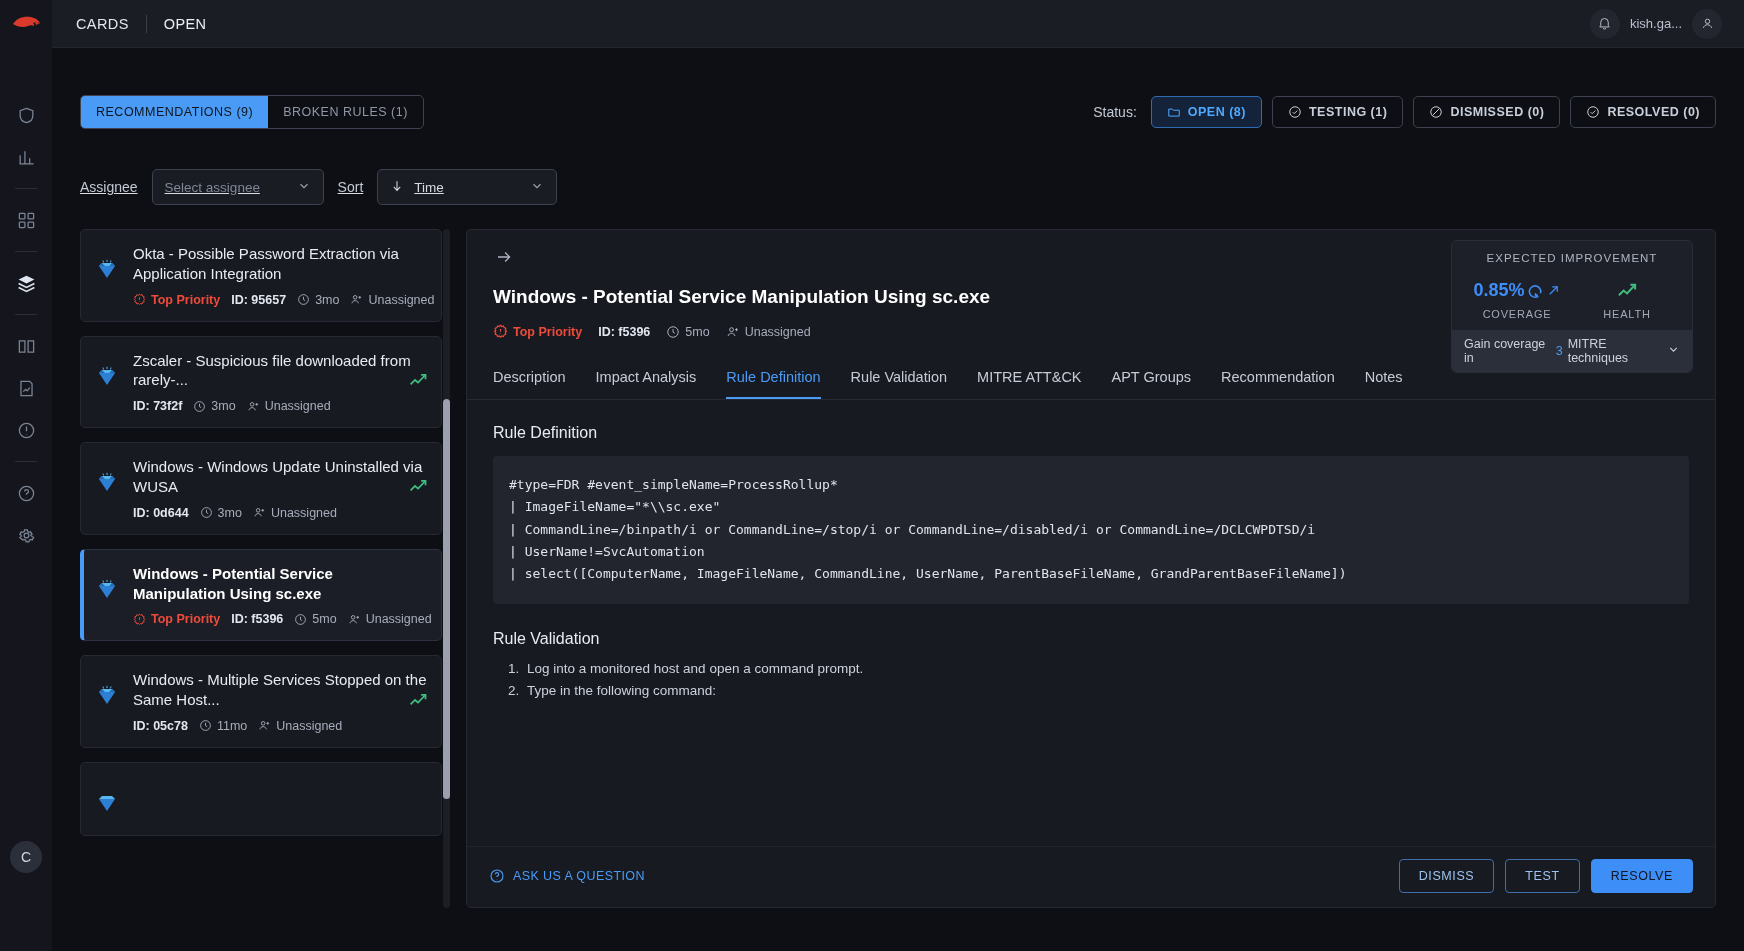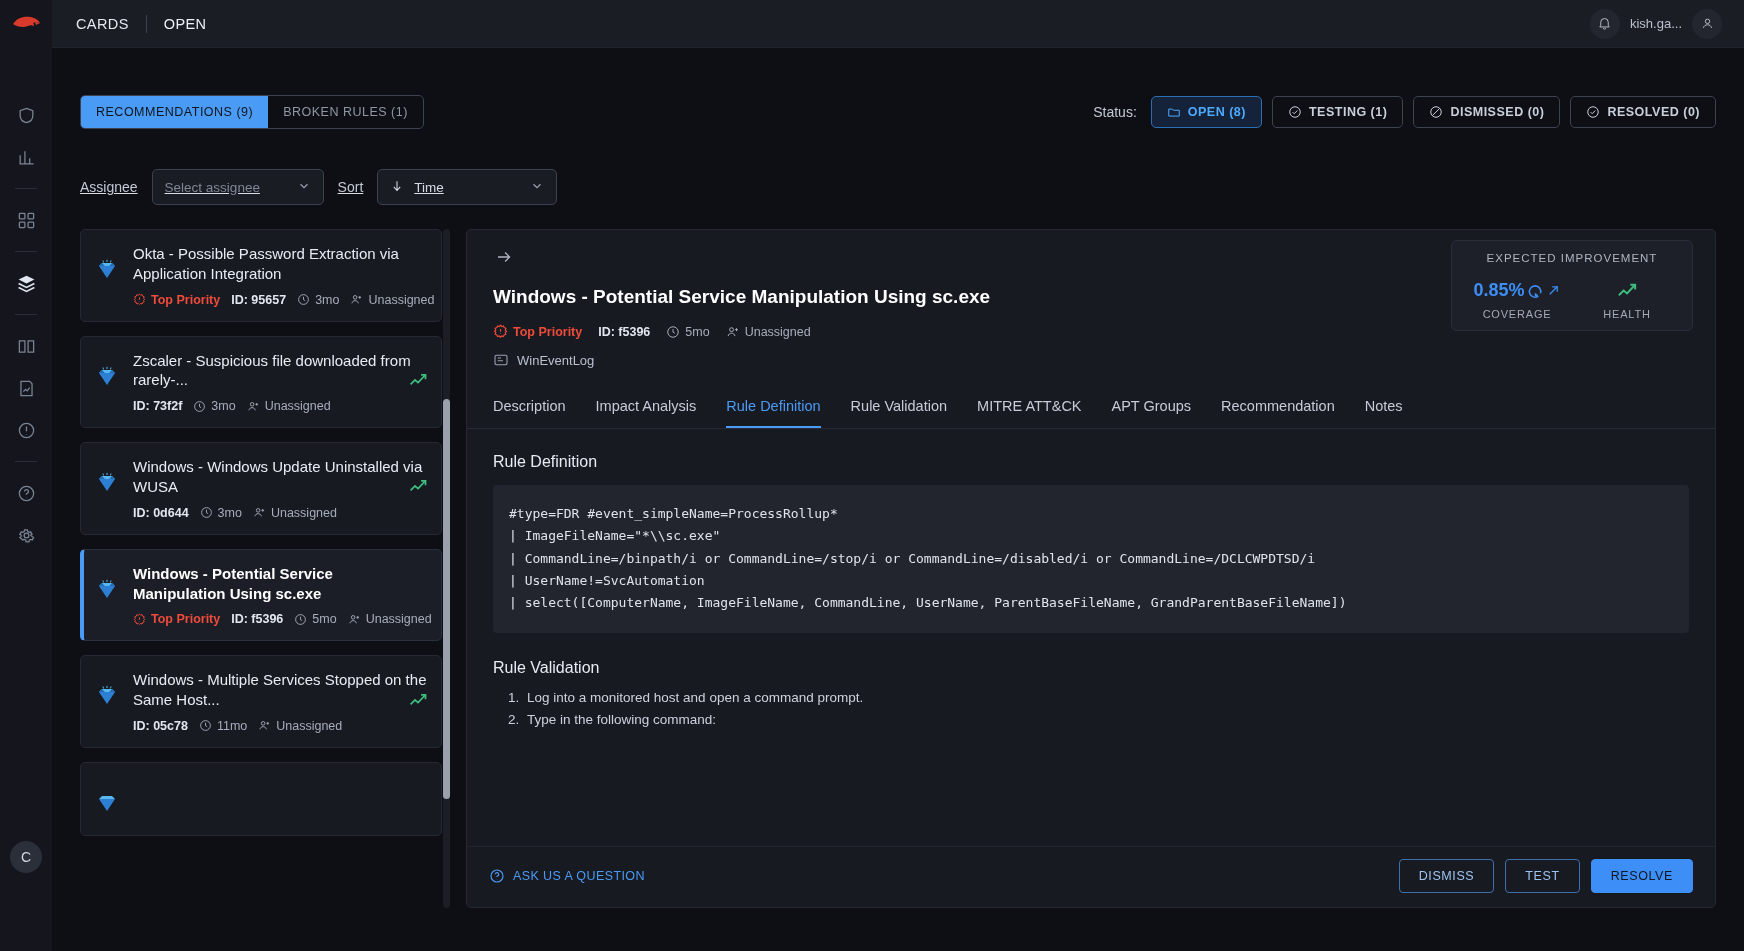--- a/index.html
+++ b/index.html
@@ -608,27 +608,20 @@
               </span>
               <span class="meta-i">
                 <svg width="14" height="14" viewBox="0 0 24 24" fill="none" stroke="currentColor" stroke-width="1.7">
                     <circle cx="9.5" cy="8" r="3.3"></circle>
                     <path d="M3.6 19c.7-3.2 3-4.9 5.9-4.9s5.2 1.7 5.9 4.9"></path>
                     <path d="M18 5.5v5M15.5 8h5"></path>
                   </svg>
                 <span>Unassigned</span>
               </span>
             </div>
-            <div class="detail-src">
-              <svg width="16" height="16" viewBox="0 0 24 24" fill="none" stroke="#9aa2b0" stroke-width="1.6">
-                  <rect x="3" y="5" width="18" height="14" rx="2"></rect>
-                  <path d="M7 9h5M7 13h8"></path>
-                </svg>
-              <span>WinEventLog</span>
-            </div>
 
             <div class="improve">
               <div class="improve-t">EXPECTED IMPROVEMENT</div>
               <div class="improve-cols">
                 <div class="improve-c">
                   <div class="improve-v">
                     <span class="pct">0.85%</span>
                     <svg width="17" height="17" viewBox="0 0 24 24" fill="none" stroke="#3d8ef7" stroke-width="2.2">
                         <path d="M19 16a8 8 0 10-3 4"></path>
                         <path d="M12 16v4M12 20l3-2"></path>
@@ -642,20 +635,30 @@
                 </div>
                 <div class="improve-c">
                   <div class="improve-v">
                     <svg width="23" height="23" viewBox="0 0 24 24" fill="none" stroke="#3fbf7f" stroke-width="2">
                         <path d="M3 17l5-5 3.5 3L20 6"></path>
                         <path d="M15 6h5v5"></path>
                       </svg>
                   </div>
                   <div class="improve-l">HEALTH</div>
                 </div>
+              </div>
+              <div class="gain">
+                <span>Gain coverage in</span>
+                <b>3</b>
+                <span>MITRE techniques</span>
+                <span class="chev">
+                  <svg width="13" height="13" viewBox="0 0 24 24" fill="none" stroke="currentColor" stroke-width="2">
+                      <path d="M6 9l6 6 6-6"></path>
+                    </svg>
+                </span>
               </div>
             </div>
           </div>
 
           <div class="tabs">
             <div class="tab">Description</div>
             <div class="tab">Impact Analysis</div>
             <div class="tab on">Rule Definition</div>
             <div class="tab">Rule Validation</div>
             <div class="tab">MITRE ATT&amp;CK</div>

